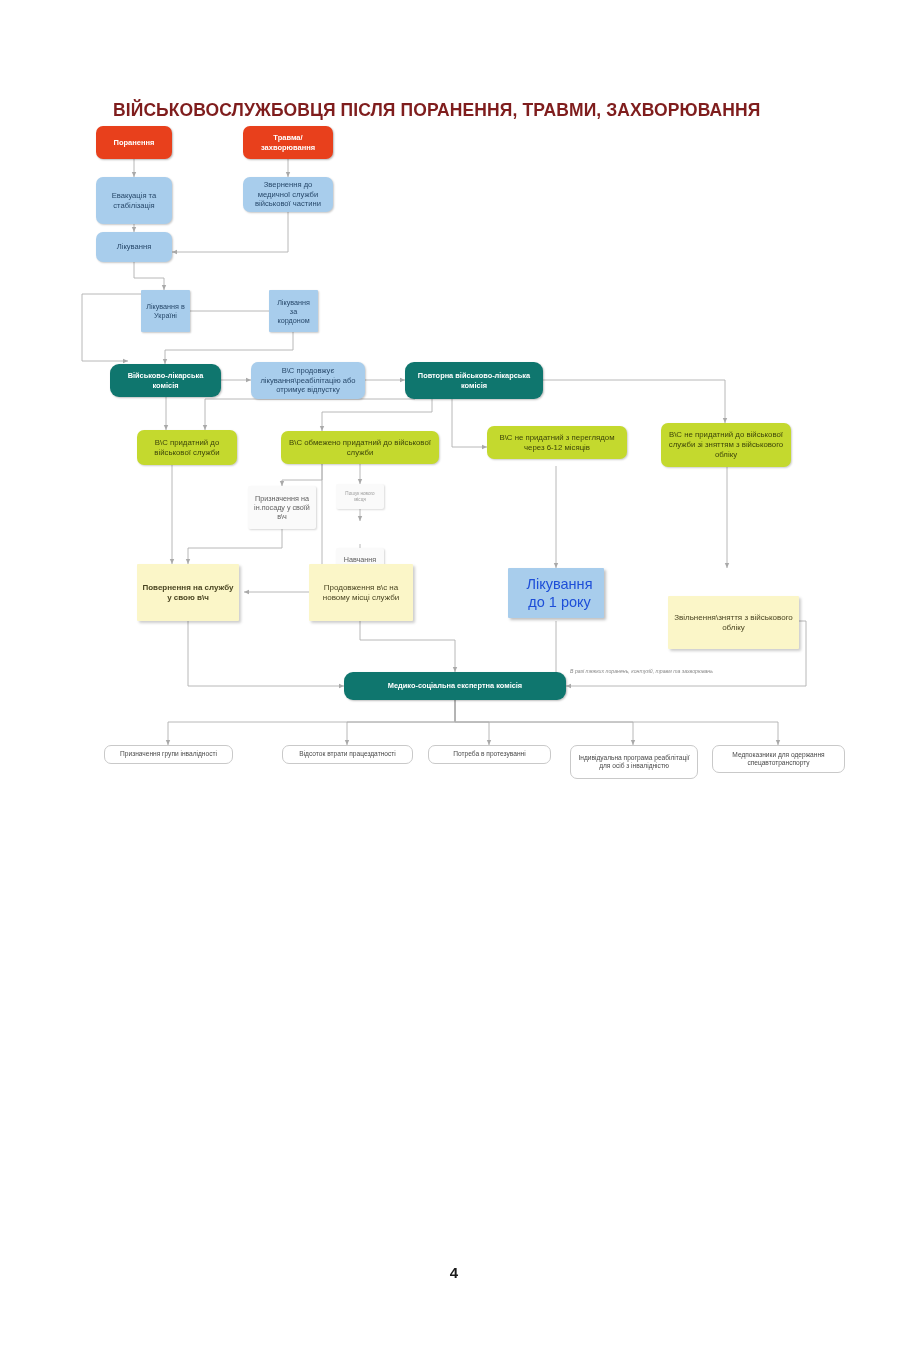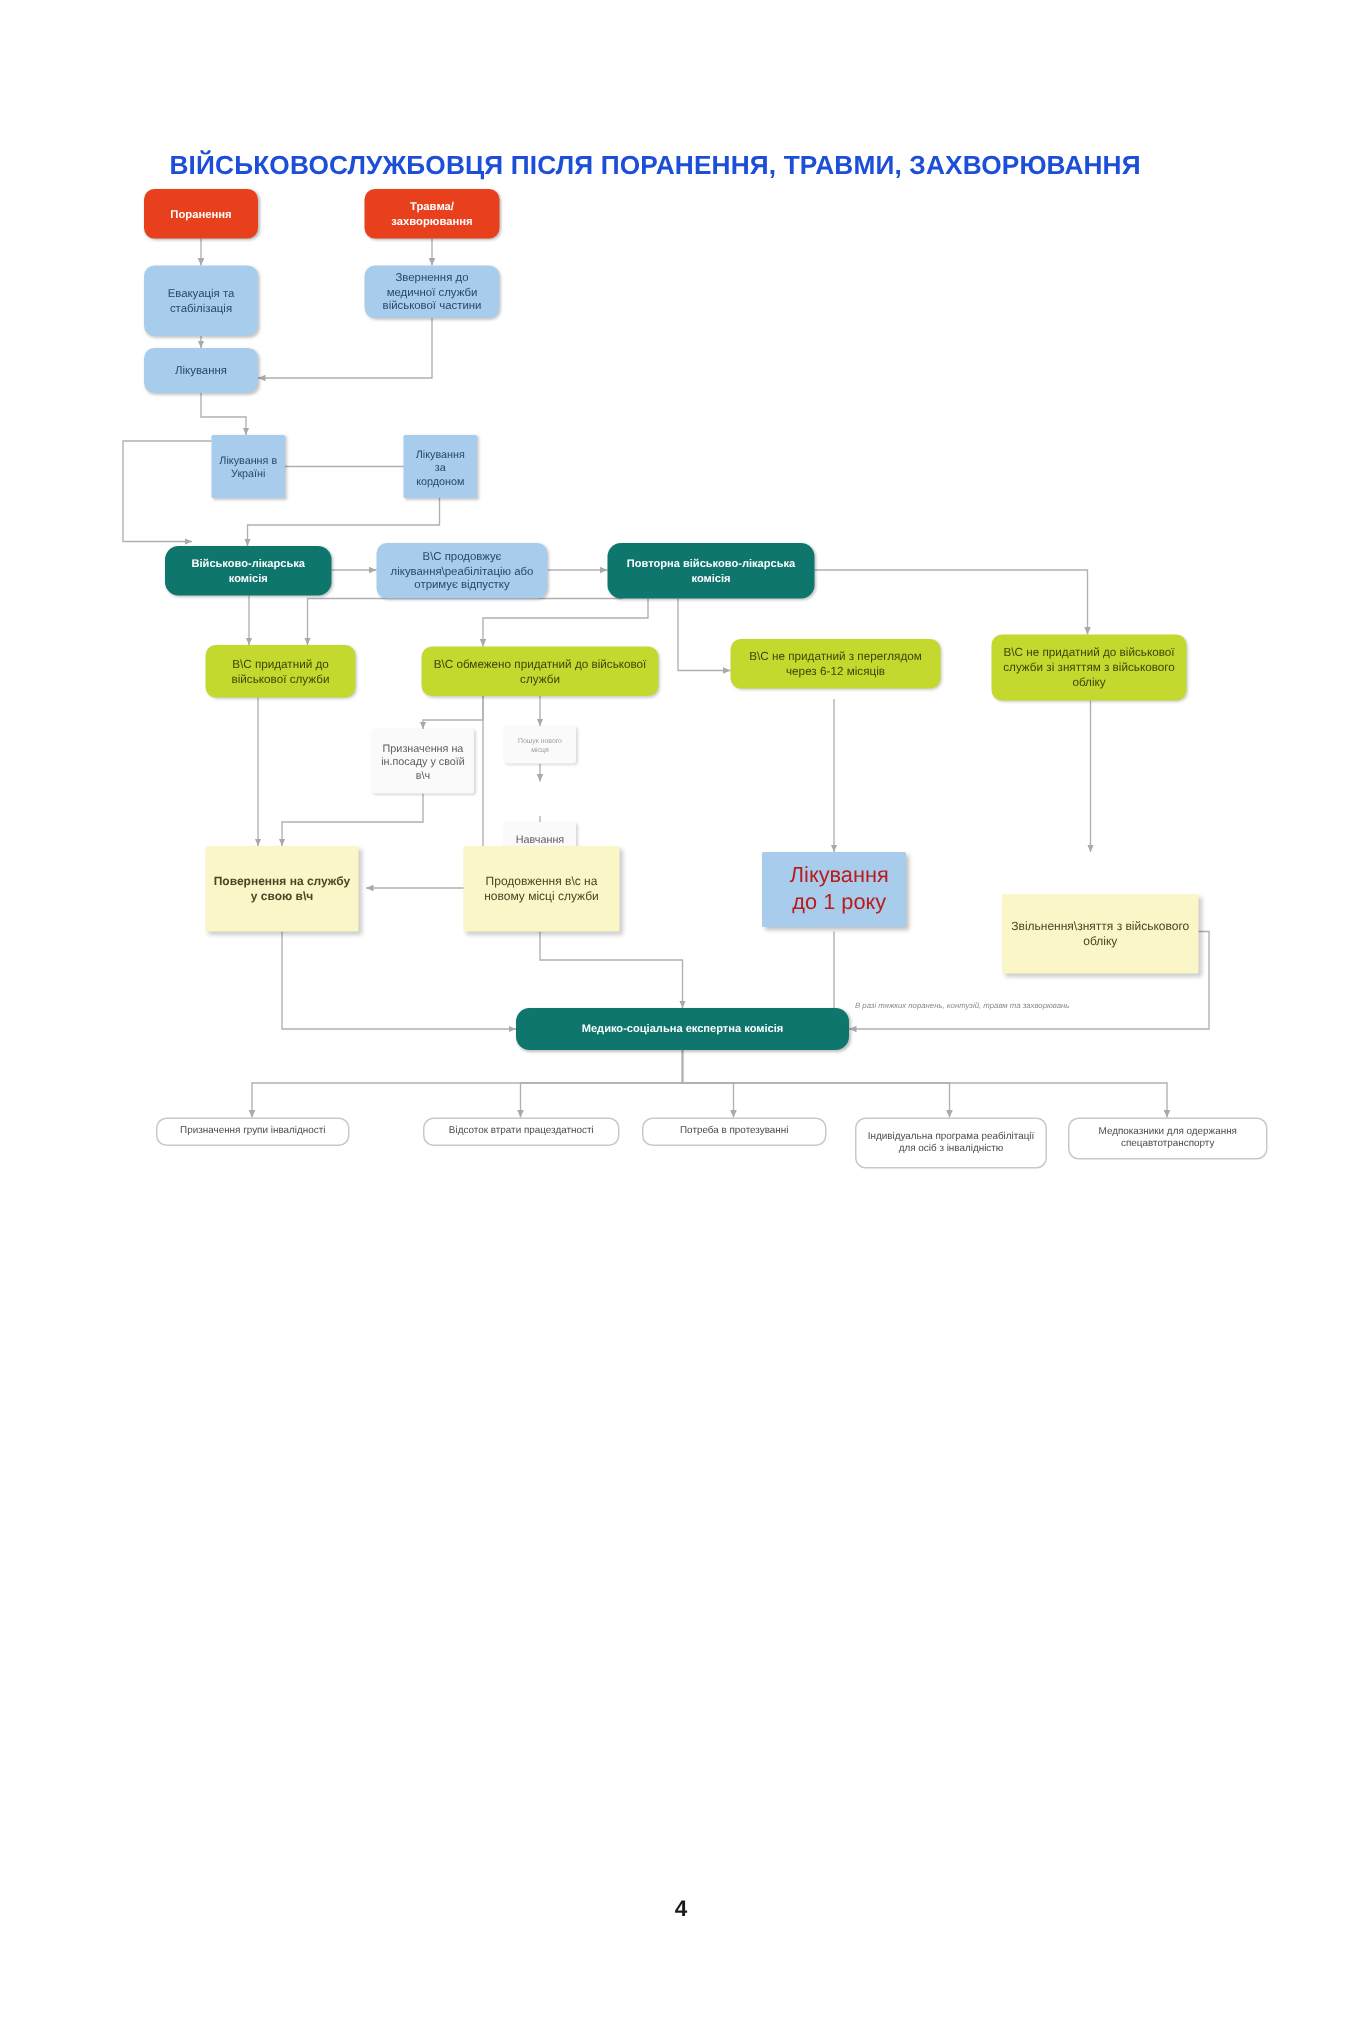--- a/index.html
+++ b/index.html
@@ -15,40 +15,40 @@
   .node{
     position:absolute;box-sizing:border-box;display:flex;
     align-items:center;justify-content:center;text-align:center;
     line-height:1.25;padding:2px 4px;
   }
   .node span{display:block;width:100%;}
 
   
   #page-title{
     position:absolute;left:113px;top:100px;width:700px;
-    font-size:17.5px;font-weight:bold;color:#1d4ed8;letter-spacing:.1px;
+    font-size:17.5px;font-weight:bold;color:#7f1d1d;letter-spacing:.1px;
     white-space:nowrap;text-align:left;
   }
 
   
   .red{
     background:#E8401C;color:#ffffff;font-weight:bold;
     border-radius:7px;font-size:7.5px;
     box-shadow:1px 1px 2px rgba(0,0,0,.28);
   }
   .blue{
     background:#A8CDEC;color:#27486a;border-radius:7px;font-size:7.6px;
     box-shadow:1px 1px 2px rgba(0,0,0,.22);
   }
   .blue-sq{
     background:#A8CDEC;color:#27486a;border-radius:1px;font-size:7.2px;
     box-shadow:1px 1px 2px rgba(0,0,0,.22);
   }
   .blue-big{
-    background:#A8CDEC;color:#b91c1c;border-radius:1px;font-size:14.5px;
+    background:#A8CDEC;color:#1d4ed8;border-radius:1px;font-size:14.5px;
     box-shadow:2px 2px 3px rgba(0,0,0,.25);
     padding-left:11px;
   }
   .gray{
     background:#0f766e;color:#ffffff;font-weight:bold;border-radius:9px;
     font-size:7.4px;box-shadow:1px 1px 2px rgba(0,0,0,.25);
   }
   .green{
     background:#C4D92E;color:#3c4409;border-radius:7px;font-size:7.8px;
     box-shadow:1px 1px 2px rgba(0,0,0,.20);

